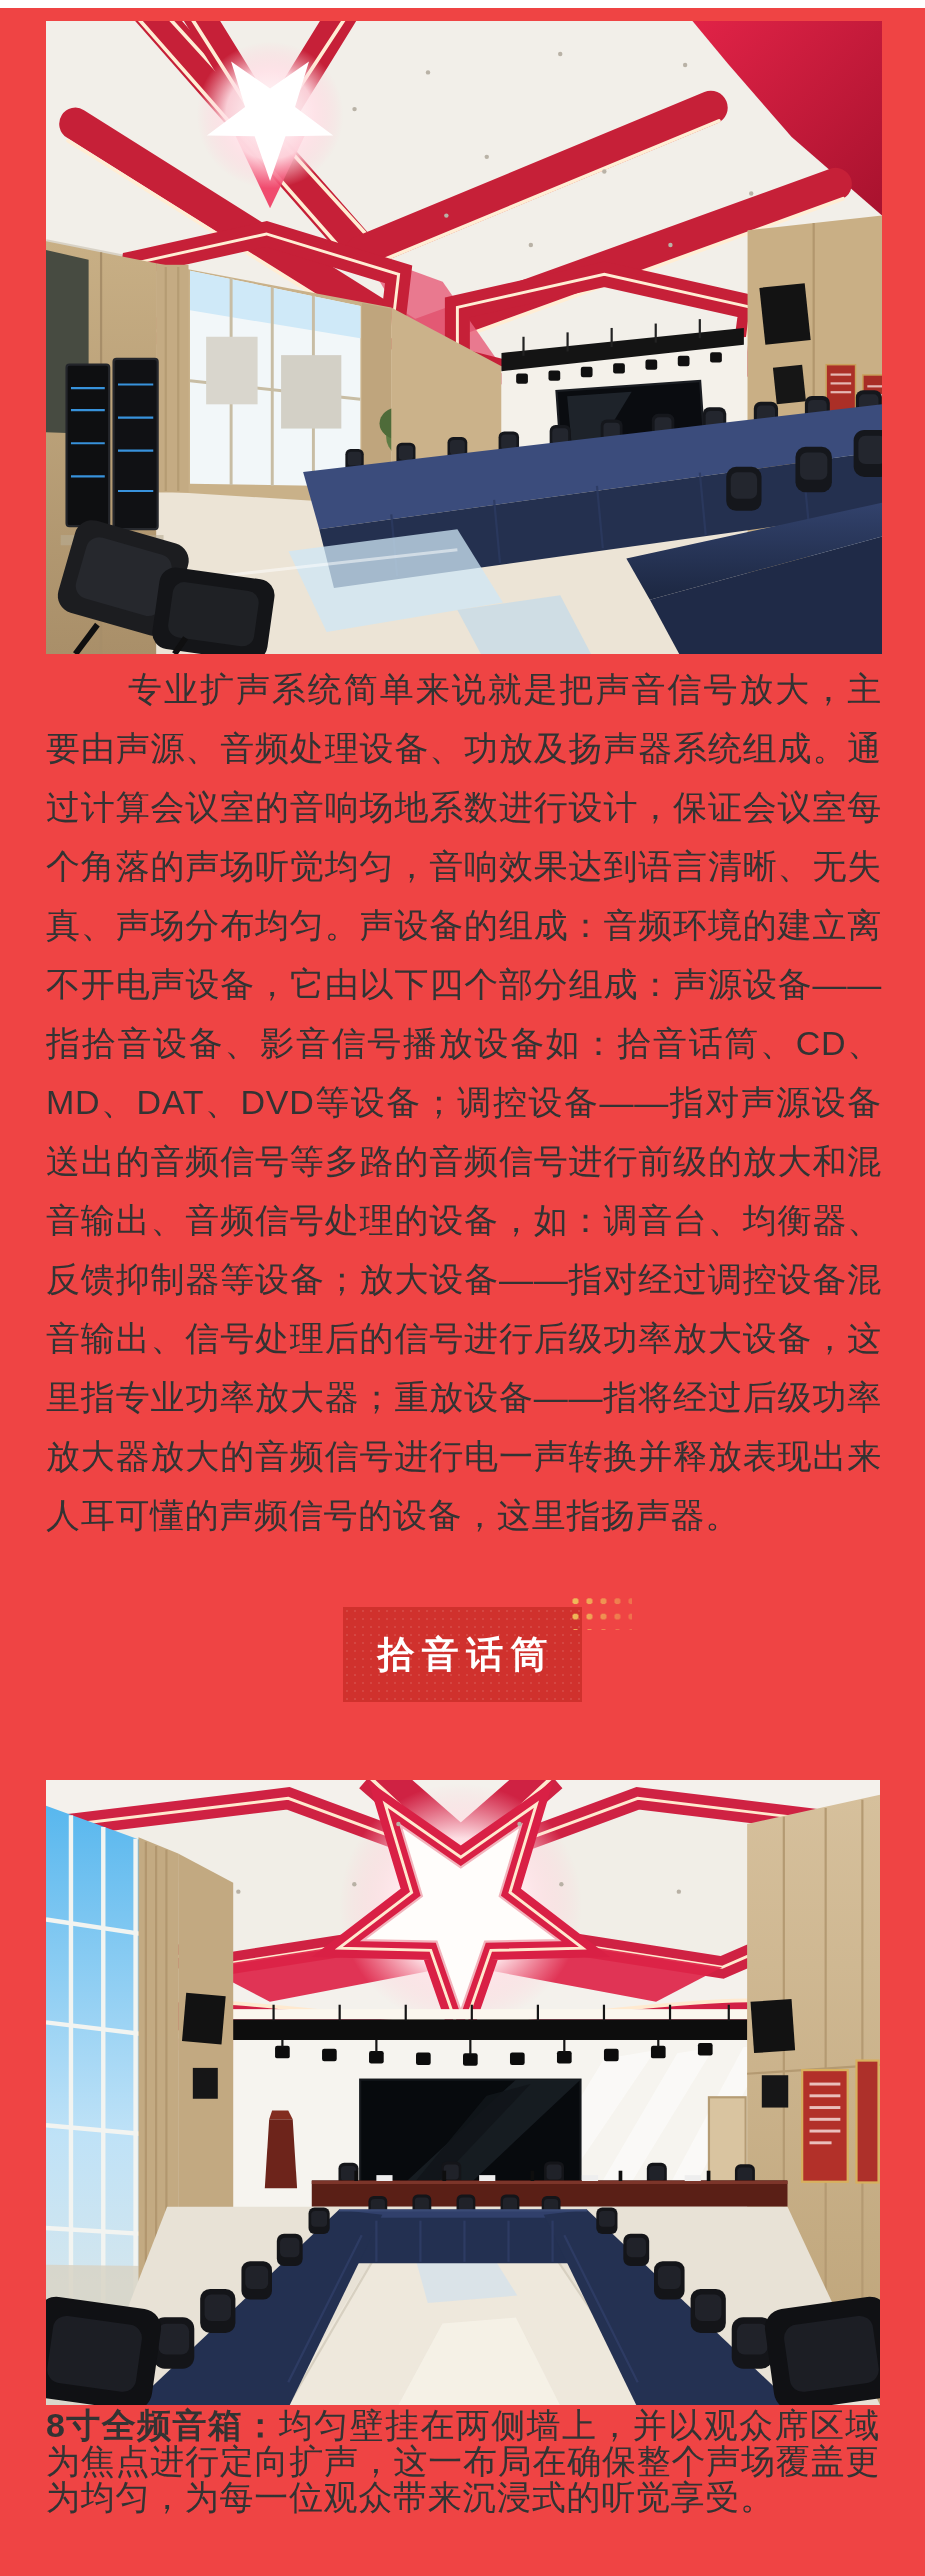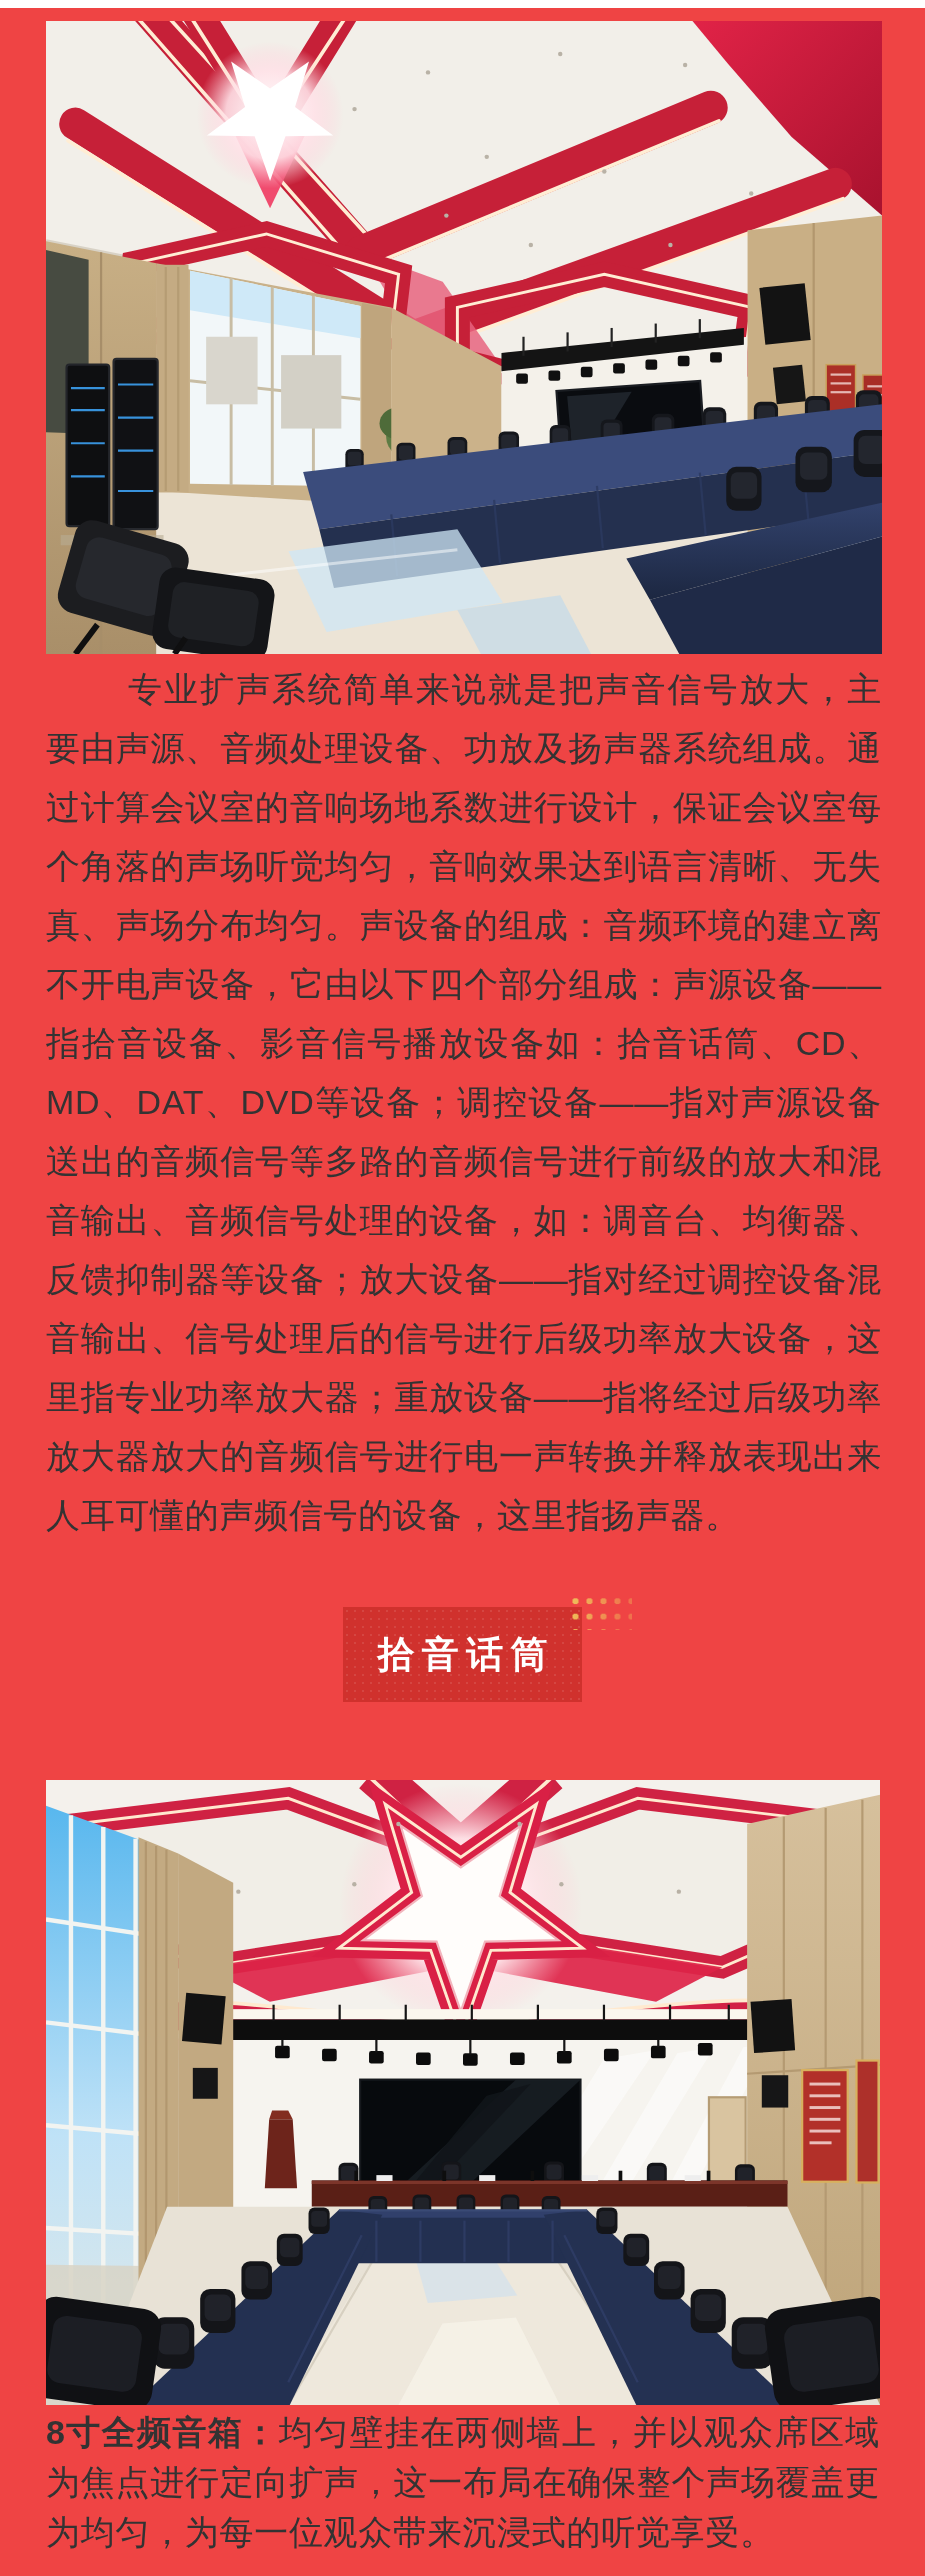--- a/index.html
+++ b/index.html
@@ -26,21 +26,21 @@
   }
   .dots{
     position:absolute;left:567px;top:1584px;width:65px;height:38px;z-index:3;
     background-image:radial-gradient(circle,#efb959 2.9px, rgba(239,185,89,0) 3.4px);
     background-size:14px 15.4px;background-position:1.5px 1.5px;
     -webkit-mask-image:linear-gradient(100deg,#000 15%,rgba(0,0,0,0.40) 85%);
     mask-image:linear-gradient(100deg,#000 15%,rgba(0,0,0,0.40) 85%);
   }
   .caption{
     position:absolute;left:46px;top:2399px;width:834px;margin:0;
-    font-size:34px;line-height:50px;letter-spacing:0.7px;color:#333333;
+    font-size:34px;line-height:36px;letter-spacing:0.7px;color:#333333;
     text-align:justify;text-justify:inter-ideograph;
   }
   .caption strong{font-weight:bold;}
   .next-photo-strip{
     position:absolute;left:46px;bottom:0;width:834px;height:8px;
     background:linear-gradient(90deg,#d8cfc0 0%,#efe9dd 35%,#f2ede3 60%,#cbc4b6 100%);
   }
 </style>
 </head>
 <body>

